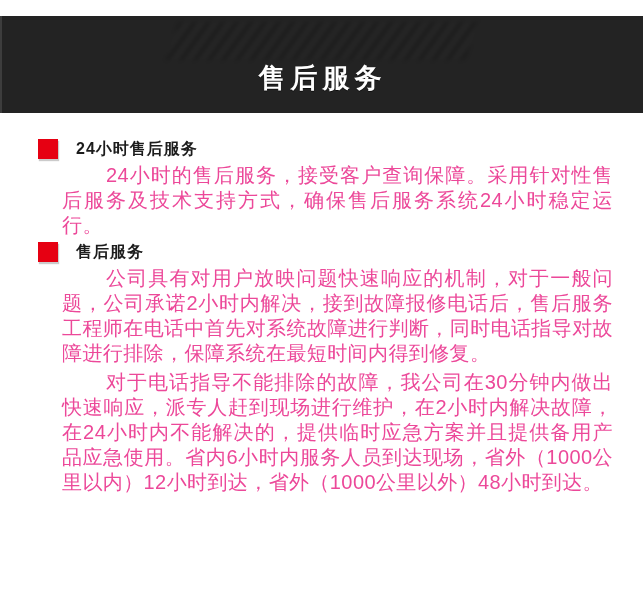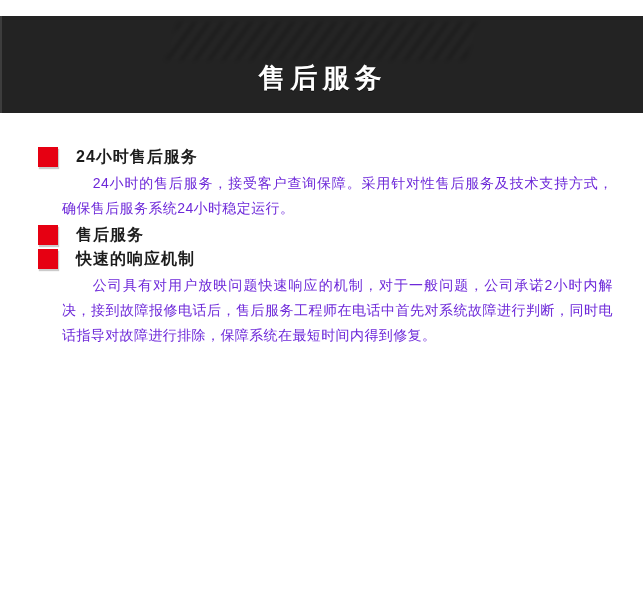--- a/index.html
+++ b/index.html
@@ -36,21 +36,21 @@
     width:300px; height:38px;
     background:repeating-linear-gradient(112deg,
       rgba(0,0,0,0.55) 0 5px,
       rgba(255,255,255,0.03) 5px 13px);
     opacity:0.30;
     transform:skewX(-18deg);
     filter:blur(2px);
     pointer-events:none;
   }
   
-  .content { padding:30px 30px 0 38px; }
+  .content { padding:22px 30px 0 38px; }
   .section-heading {
     display:flex;
     align-items:center;
     margin:4px 0;
     height:20px;
   }
   .bullet {
     width:20px; height:20px;
     background:#e60012;
     margin-right:18px;
@@ -58,23 +58,23 @@
     box-shadow:1px 2px 1px rgba(140,140,140,0.45);
   }
   .section-title {
     font-size:16px;
     font-weight:bold;
     color:#1c1c1c;
     letter-spacing:1px;
   }
   .para {
     margin:4px 0 2px 24px;
-    font-size:14px;
+    font-size:20px;
     line-height:25px;
-    color:#6d28d9;
+    color:#ec4899;
     text-indent:2.2em;
     text-align:justify;
     letter-spacing:0.4px;
   }
 </style>
 </head>
 <body>
 
 <div class="page">
 
@@ -94,22 +94,19 @@
     </div>
 
     <div class="section">
       <div class="section-heading">
         <span class="bullet"></span>
         <span class="section-title">售后服务</span>
       </div>
     </div>
 
     <div class="section">
-      <div class="section-heading">
-        <span class="bullet"></span>
-        <span class="section-title">快速的响应机制</span>
-      </div>
       <p class="para">公司具有对用户放映问题快速响应的机制，对于一般问题，公司承诺2小时内解决，接到故障报修电话后，售后服务工程师在电话中首先对系统故障进行判断，同时电话指导对故障进行排除，保障系统在最短时间内得到修复。</p>
+      <p class="para">对于电话指导不能排除的故障，我公司在30分钟内做出快速响应，派专人赶到现场进行维护，在2小时内解决故障，在24小时内不能解决的，提供临时应急方案并且提供备用产品应急使用。省内6小时内服务人员到达现场，省外（1000公里以内）12小时到达，省外（1000公里以外）48小时到达。</p>
     </div>
 
 
   </div>
 </div>
 
 </body></html>

